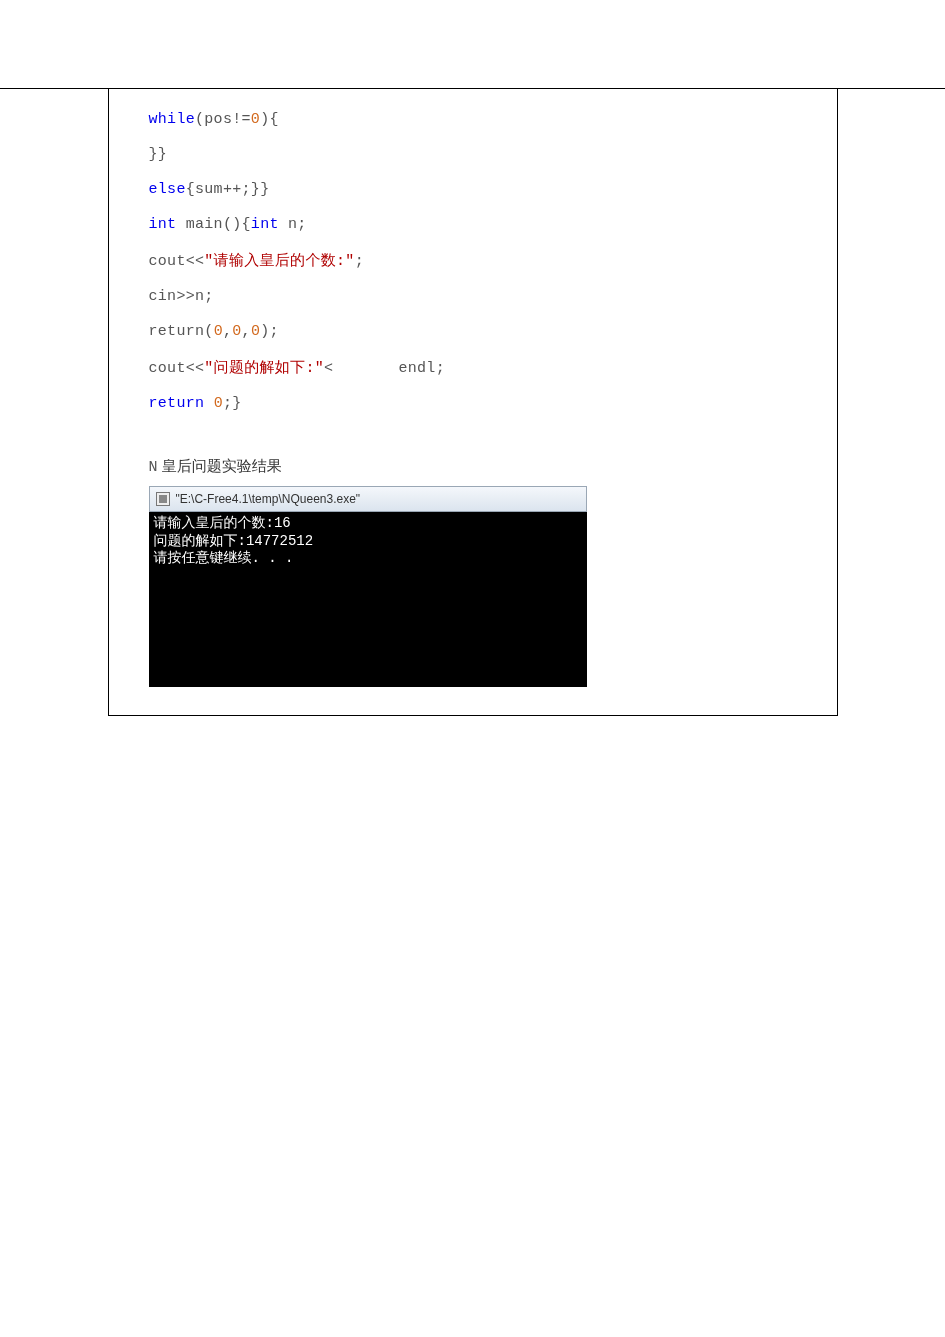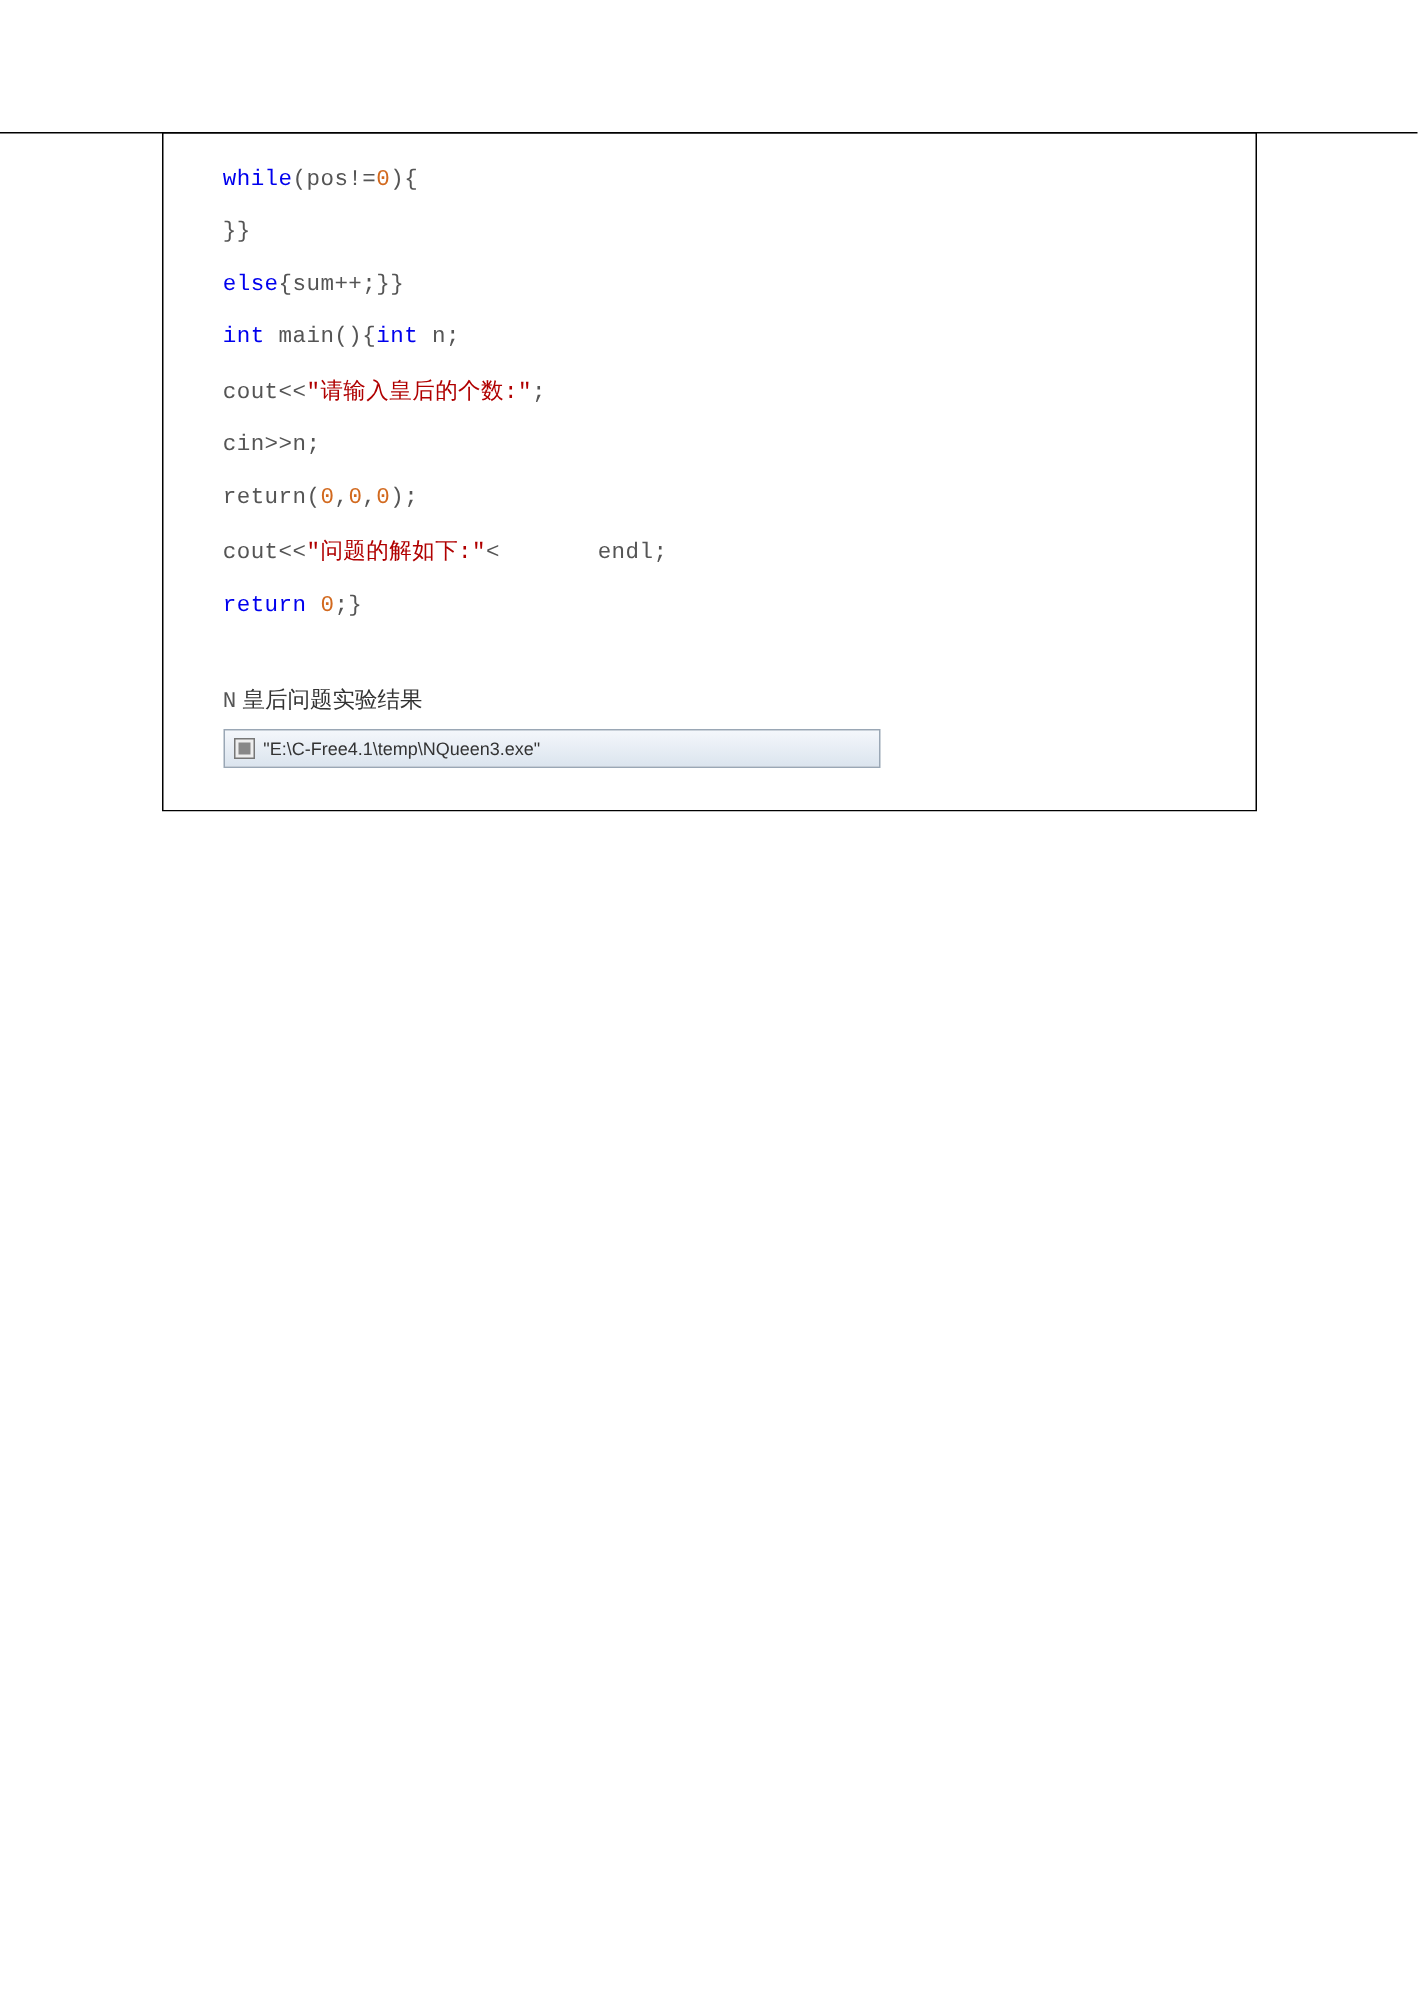--- a/index.html
+++ b/index.html
@@ -119,16 +119,19 @@
 
     <div class="code-line"><span class="kw">return</span><span class="txt"> </span><span class="num">0</span><span class="txt">;}</span></div>
 
     <div class="label-text"><span class="mono">N</span><span> 皇后问题实验结果</span></div>
 
     <div class="console-wrap">
       <div class="console-titlebar">
         <span class="cfree-icon"></span>
         <span>"E:\C-Free4.1\temp\NQueen3.exe"</span>
       </div>
+      <div class="console-body"><span>请输入皇后的个数:16</span>
+<span>问题的解如下:14772512</span>
+<span>请按任意键继续. . .</span></div>
     </div>
 
   </div>
 </div>
 
 </body></html>

